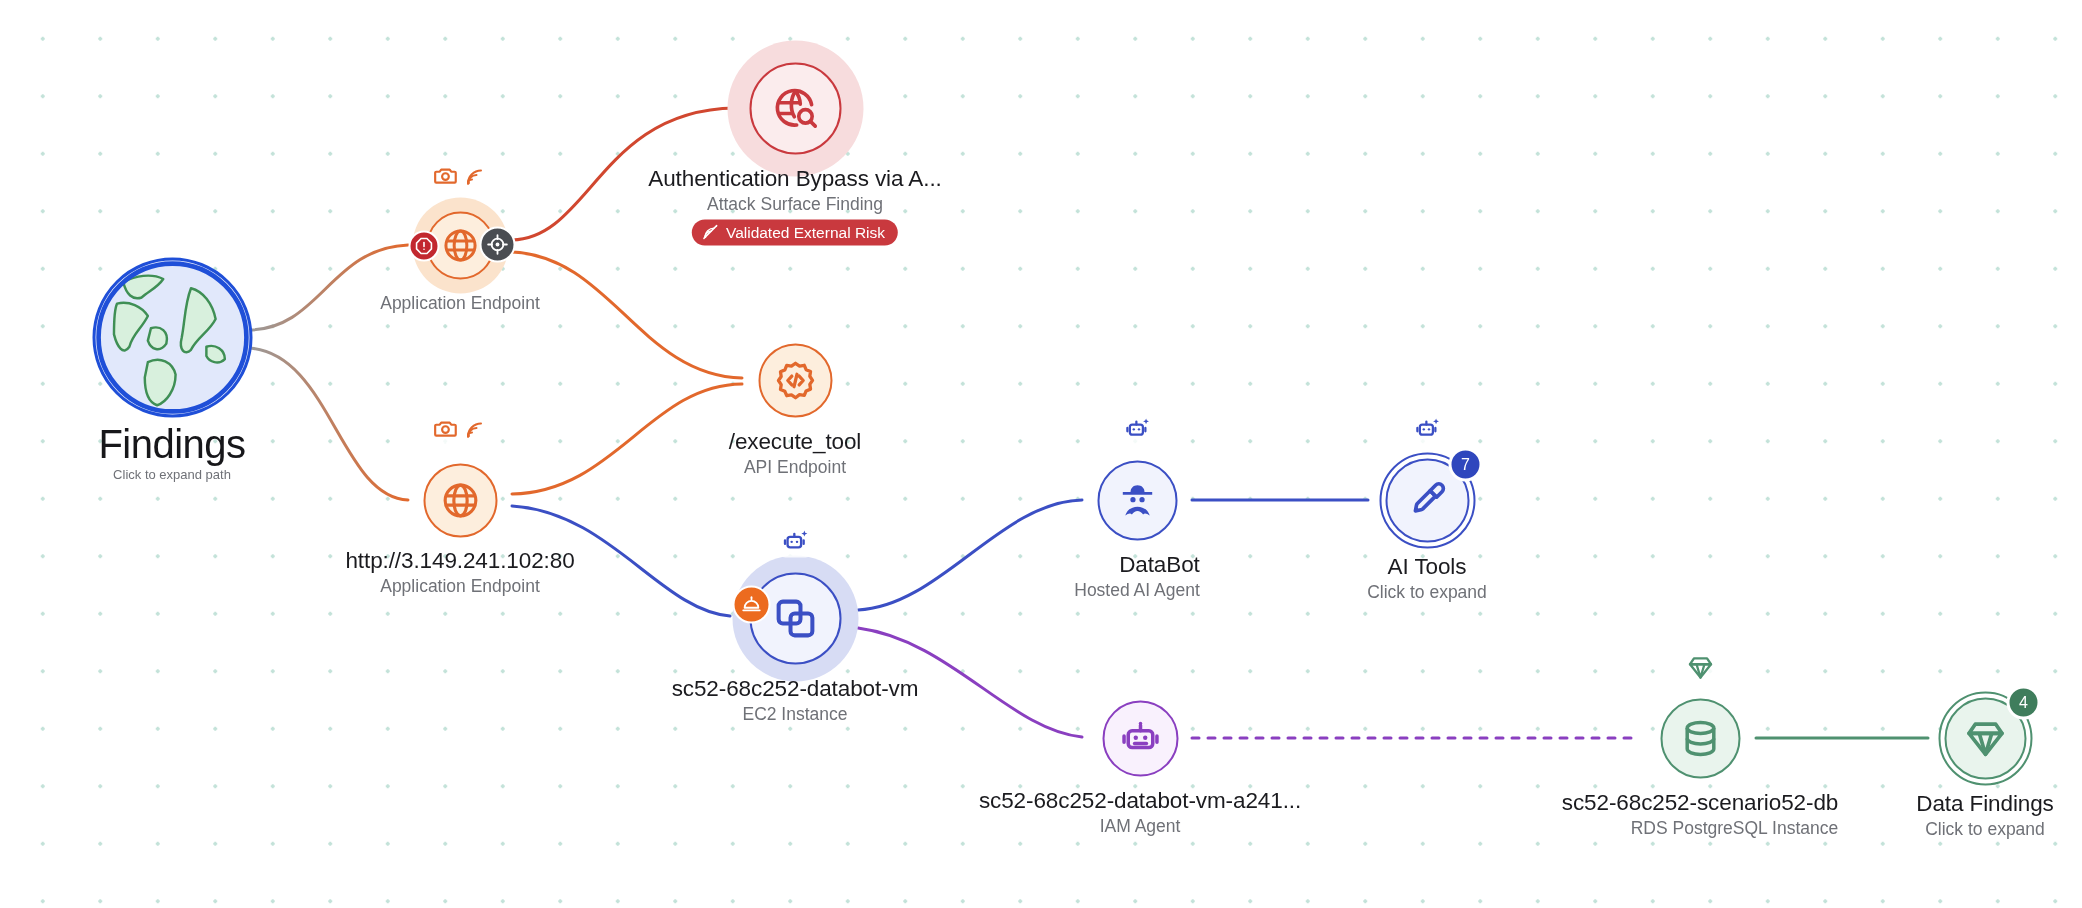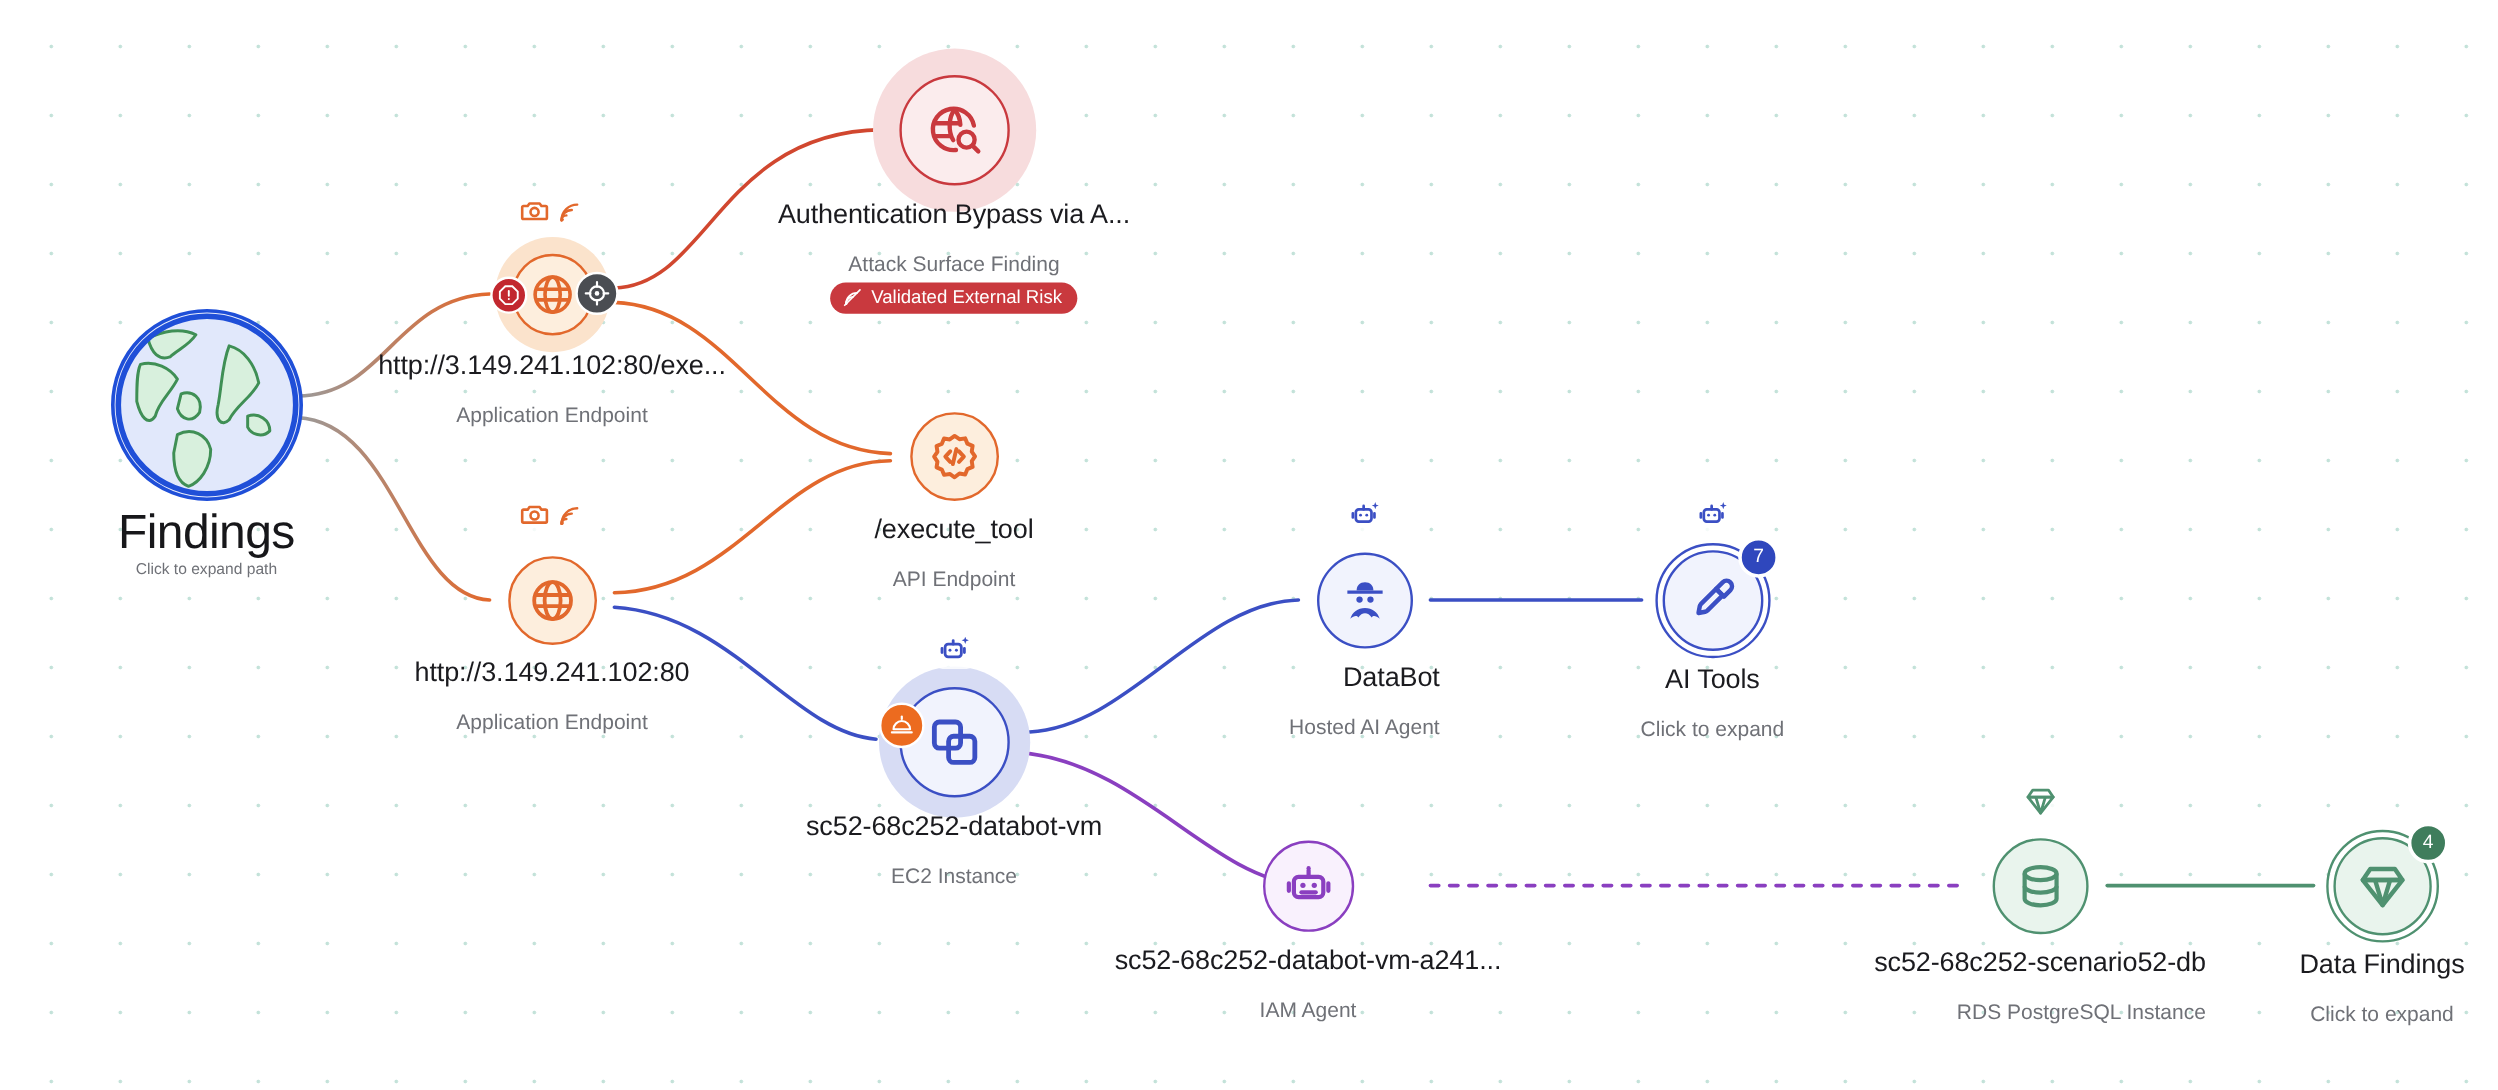--- a/index.html
+++ b/index.html
@@ -74,21 +74,21 @@
   .ltitle {
     font-size: 22.5px;
     color: #1b1b1f;
     line-height: 1.18;
     letter-spacing: -0.1px;
   }
   .lsub {
     font-size: 17.5px;
     color: #6f7177;
     line-height: 1.2;
-    margin-top: 17px;
+    margin-top: 1px;
   }
 
   
   .internet .ltitle { font-size: 40px; color: #17171a; letter-spacing: -0.5px; }
   .internet .lsub { font-size: 13px; color: #6f7177; margin-top: -1px; }
 
   
   .topicons {
     position: absolute;
     left: 50%;
@@ -237,21 +237,20 @@
       </svg>
     </div>
     <div class="badge" style="left:20px; top:-18px; width:36px; height:36px; background:#4a4d52;">
       <svg width="22" height="22" viewBox="0 0 24 24" fill="none" stroke="#ffffff" stroke-width="2" stroke-linecap="round">
         <circle cx="12" cy="12" r="6.4"></circle>
         <circle cx="12" cy="12" r="2.1" fill="#ffffff" stroke="none"></circle>
         <path d="M12 1.8v4.2M12 18v4.2M1.8 12h4.2M18 12h4.2"></path>
       </svg>
     </div>
     <div class="labels" style="top:47px;">
-      <div class="ltitle">http://3.149.241.102:80/exe...</div>
       <div class="lsub">Application Endpoint</div>
     </div>
   </div>
 
   <div class="node" style="left:795px; top:108px;">
     <div class="halo" style="width:136px; height:136px; background:#f7dcdd;"></div>
     <div class="circle" style="width:92px; height:92px; background:#fbeced; border:2.5px solid #c9393e;">
       <svg width="46" height="46" viewBox="0 0 24 24" fill="none" stroke="#c9393e" stroke-width="1.9" stroke-linecap="round">
         <path d="M12.6 20.6A9 9 0 1 1 20.4 10"></path>
         <path d="M3.4 9h10.4M3.6 14.6h6.6"></path>
@@ -389,21 +388,21 @@
     </div>
     <div class="count-badge" style="left:22px; top:-52px; width:34px; height:34px; background:#2f47bd;">
       <span>7</span>
     </div>
     <div class="labels" style="top:54px;">
       <div class="ltitle">AI Tools</div>
       <div class="lsub">Click to expand</div>
     </div>
   </div>
 
-  <div class="node" style="left:1090px; top:738px;">
+  <div class="node" style="left:1140px; top:738px;">
     <div class="circle" style="width:76px; height:76px; background:#f9f1fd; border:2.5px solid #8a3fc0;">
       <svg width="42" height="42" viewBox="0 0 24 24" fill="none" stroke="#8a3fc0" stroke-width="2" stroke-linecap="round" stroke-linejoin="round">
         <rect x="5" y="7.6" width="14" height="9.6" rx="2.2"></rect>
         <path d="M2.6 10.6v3.6M21.4 10.6v3.6M12 4.4v3.2"></path>
         <circle cx="9.3" cy="11.6" r="1.25" fill="#8a3fc0" stroke="none"></circle>
         <circle cx="14.7" cy="11.6" r="1.25" fill="#8a3fc0" stroke="none"></circle>
         <path d="M8.6 14.9h6.8"></path>
         <circle cx="12" cy="3.4" r="1" fill="#8a3fc0" stroke="none"></circle>
       </svg>
     </div>

